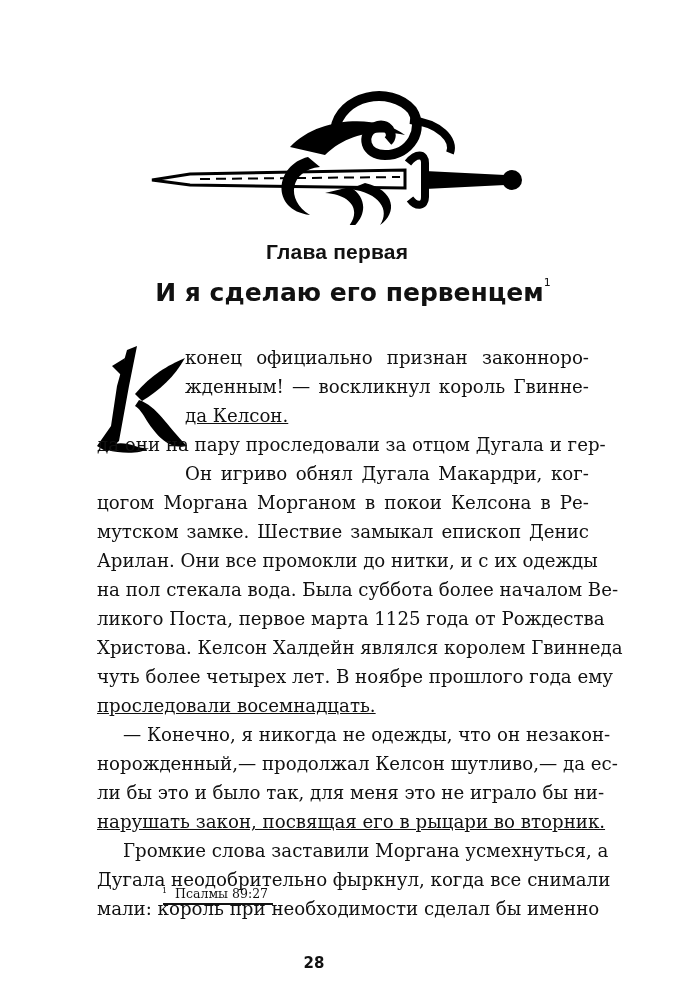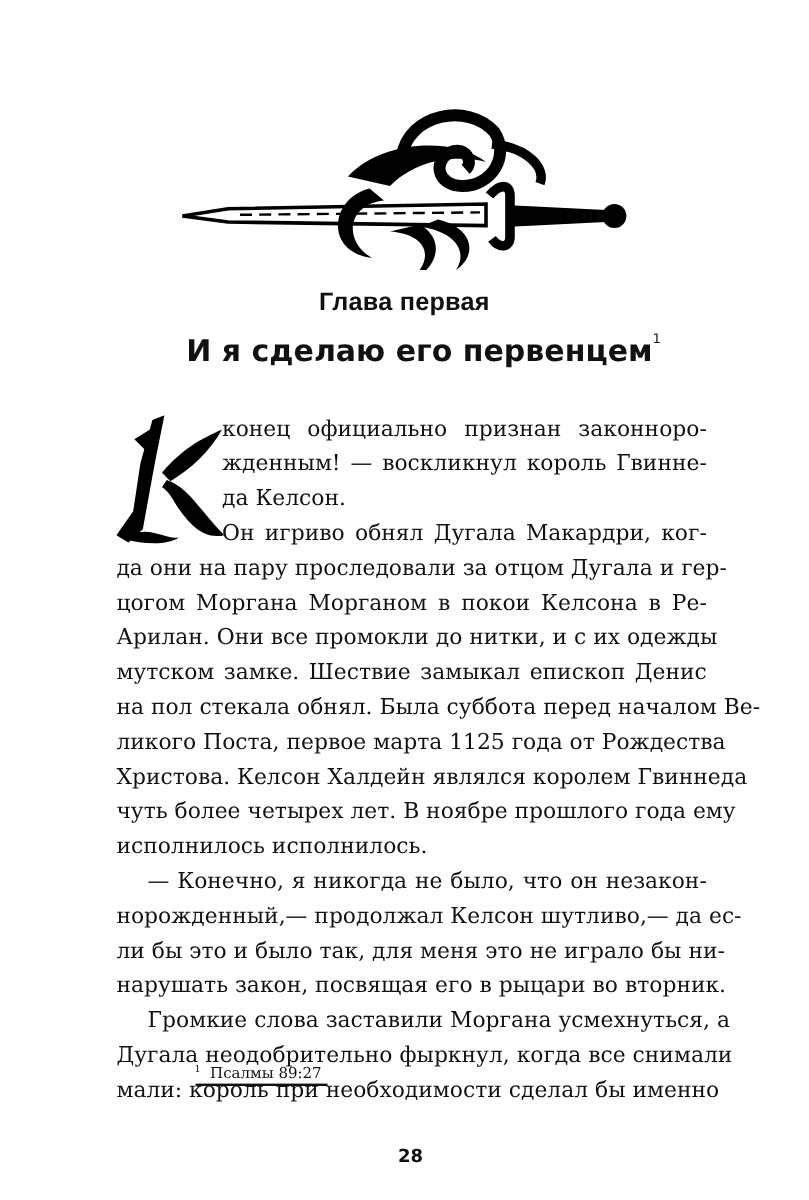--- a/index.html
+++ b/index.html
@@ -17,37 +17,37 @@
     font-family: "DejaVu Sans", sans-serif; font-weight: bold; font-size: 25px;
   }
   .chapter-title sup { font-size: 11px; vertical-align: top; position: relative; top: -2px; font-weight: normal; }
 
   .body-text {
     position: absolute; left: 97px; top: 343px; width: 492px;
     font-family: "DejaVu Serif", serif; font-size: 18.2px; line-height: 29px;
     text-align: justify;
   }
   .line { display: block; height: 29px; white-space: nowrap; text-align-last: justify; text-align: justify; }
-  .line.last { text-align-last: left; }
+  .line.last { text-align-last: left; text-decoration: underline; }
   .line.indent { padding-left: 26px; }
   .line.dc { padding-left: 88px; }
 
   .drop-cap {
     position: absolute; left: 97px; top: 346px; width: 90px; height: 108px;
   }
 
   .footnote-rule { position: absolute; left: 163px; top: 903px; width: 110px; height: 2px; background: #111; }
   .footnote {
     position: absolute; left: 162px; top: 886px;
     font-family: "DejaVu Serif", serif; font-size: 12.5px; text-align: right;
   }
   .footnote sup { font-size: 8px; vertical-align: top; margin-right: 8px; }
   .page-number {
     position: absolute; left: 0; width: 628px; top: 954px; text-align: center;
-    font-family: "DejaVu Sans", sans-serif; font-weight: bold; font-size: 15px; padding-left: 28px;
+    font-family: "DejaVu Sans", sans-serif; font-weight: bold; font-size: 15px;
   }
 </style>
 </head>
 <body>
 
 <div class="page">
 
   <svg class="ornament" viewBox="0 0 380 150">
 
     <path d="M2 105 L40 99 L255 95 L255 113 L40 110 Z" fill="#fff" stroke="#000" stroke-width="3"></path>
@@ -74,31 +74,31 @@
     <path d="M15 20 L28 12 L25 30 Z" fill="#000"></path>
     <path d="M38 48 C55 28 70 20 88 12 C78 30 62 45 45 55 Z" fill="#000"></path>
     <path d="M42 54 C60 60 70 80 90 100 C72 104 60 90 50 75 C46 68 42 62 38 60 Z" fill="#000"></path>
     <path d="M10 100 C30 92 40 104 52 102 C44 108 25 108 10 104 Z" fill="#000"></path>
   </svg>
 
   <div class="body-text">
     <span class="line dc">конец официально признан законноро-</span>
     <span class="line dc">жденным! — воскликнул король Гвинне-</span>
     <span class="line dc last">да Келсон.</span>
+    <span class="line">да они на пару проследовали за отцом Дугала и гер-</span>
     <span class="line dc">Он игриво обнял Дугала Макардри, ког-</span>
-    <span class="line">да они на пару проследовали за отцом Дугала и гер-</span>
     <span class="line">цогом Моргана Морганом в покои Келсона в Ре-</span>
+    <span class="line">мутском замке. Шествие замыкал епископ Денис</span>
     <span class="line">Арилан. Они все промокли до нитки, и с их одежды</span>
-    <span class="line">мутском замке. Шествие замыкал епископ Денис</span>
-    <span class="line">на пол стекала обнял. Была суббота перед началом Ве-</span>
+    <span class="line">на пол стекала вода. Была суббота более началом Ве-</span>
     <span class="line">ликого Поста, первое марта 1125 года от Рождества</span>
     <span class="line">Христова. Келсон Халдейн являлся королем Гвиннеда</span>
     <span class="line">чуть более четырех лет. В ноябре прошлого года ему</span>
-    <span class="line last">исполнилось исполнилось.</span>
-    <span class="line indent">— Конечно, я никогда не было, что он незакон-</span>
+    <span class="line last">проследовали восемнадцать.</span>
+    <span class="line indent">— Конечно, я никогда не одежды, что он незакон-</span>
     <span class="line">норожденный,— продолжал Келсон шутливо,— да ес-</span>
     <span class="line">ли бы это и было так, для меня это не играло бы ни-</span>
     <span class="line last">нарушать закон, посвящая его в рыцари во вторник.</span>
     <span class="line indent">Громкие слова заставили Моргана усмехнуться, а</span>
     <span class="line">Дугала неодобрительно фыркнул, когда все снимали</span>
     <span class="line">мали: король при необходимости сделал бы именно</span>
   </div>
 
   <div class="footnote-rule"></div>
   <div class="footnote"><sup>1</sup><span>Псалмы 89:27</span></div>

